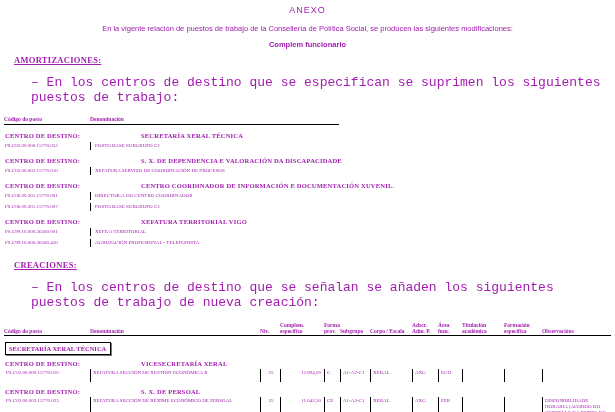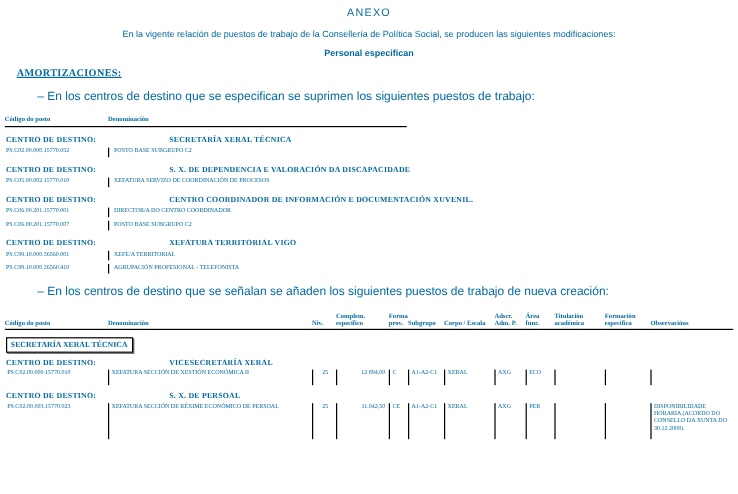--- a/index.html
+++ b/index.html
@@ -1,27 +1,27 @@
 <!DOCTYPE html>
 <html><head>
 <meta charset="utf-8">
 <style>
   html,body { margin:0; padding:0; background:#e8e8e8; }
   .page {
-    width:615px; height:412px; background:#ffffff; color:#0369a1;
+    width:615px; height:412px; background:#ffffff; color:#a21caf;
     position:relative; box-sizing:border-box; padding:3px 4px;
     font-family:"Liberation Serif", serif; overflow:hidden;
   }
   .center { text-align:center; }
   .doc-title { font-family:"Liberation Sans", sans-serif; font-size:9px; letter-spacing:1px; margin-top:2px; }
   .doc-subtitle { font-family:"Liberation Sans", sans-serif; font-size:8px; font-weight:bold; margin-top:10px; }
   .doc-intro { font-family:"Liberation Sans", sans-serif; font-size:7.5px; margin-top:9px; }
   .staff-type { font-family:"Liberation Sans", sans-serif; font-size:7.5px; font-weight:bold; margin-top:7px; }
   .section-heading { font-size:8.5px; font-weight:bold; text-decoration:underline; margin-top:6px; letter-spacing:0.3px;margin-left:10px; }
-  .bullet { font-family:Liberation Sans, sans-serif; font-size:10px; margin:10px 0 0 27px; }
+  .bullet { font-family:Liberation Mono, monospace; font-size:13px; margin:10px 0 0 27px; }
 
   
   .t1-header {
     display:grid; grid-template-columns:86px 1fr;
     width:335px; font-size:5.5px; font-weight:bold;
     border-bottom:1px solid #000; padding-bottom:2px; margin-top:11px;
   }
   .centro-row { display:flex; font-size:6.5px; font-weight:bold; margin-top:7px; letter-spacing:0.2px; }
   .centro-label { width:136px; flex:none; padding-left:1px; }
   .amort-row { display:grid; grid-template-columns:86px 1fr; font-size:5px; margin-top:3px; }
@@ -44,21 +44,21 @@
     padding:2px 4px 2px 3px; margin-top:6px; margin-left:1px; box-shadow:1px 1px 0 #777;
   }
 </style>
 </head>
 <body>
 
 <div class="page">
 
   <div class="center doc-title">ANEXO</div>
   <div class="center doc-intro">En la vigente relación de puestos de trabajo de la Consellería de Política Social, se producen las siguientes modificaciones:</div>
-  <div class="center staff-type">Personal especifican</div>
+  <div class="center staff-type">Complem funcionario</div>
 
   <div>
     <div class="section-heading">AMORTIZACIONES:</div>
     <div class="bullet">–   En los centros de destino que se especifican se suprimen los siguientes puestos de trabajo:</div>
 
     <div class="t1-header">
       <div>Código do posto</div>
       <div>Denominación</div>
     </div>
 
@@ -109,20 +109,21 @@
         <span class="denom">XEFE/A TERRITORIAL</span>
       </div>
       <div class="amort-row">
         <span class="code">PS.C99.10.000.36560.410</span>
         <span class="denom">AGRUPACIÓN PROFESIONAL - TELEFONISTA</span>
       </div>
     </div>
   </div>
 
   <div>
+    <div class="section-heading" style="margin-top:13px;">CREACIONES:</div>
     <div class="bullet">–   En los centros de destino que se señalan se añaden los siguientes puestos de trabajo de nueva creación:</div>
 
     <div class="t2-grid t2-header">
       <div class="h">
           <span class="top"></span>
           <span>Código do posto</span>
         </div>
       <div class="h">
           <span class="top"></span>
           <span>Denominación</span>

